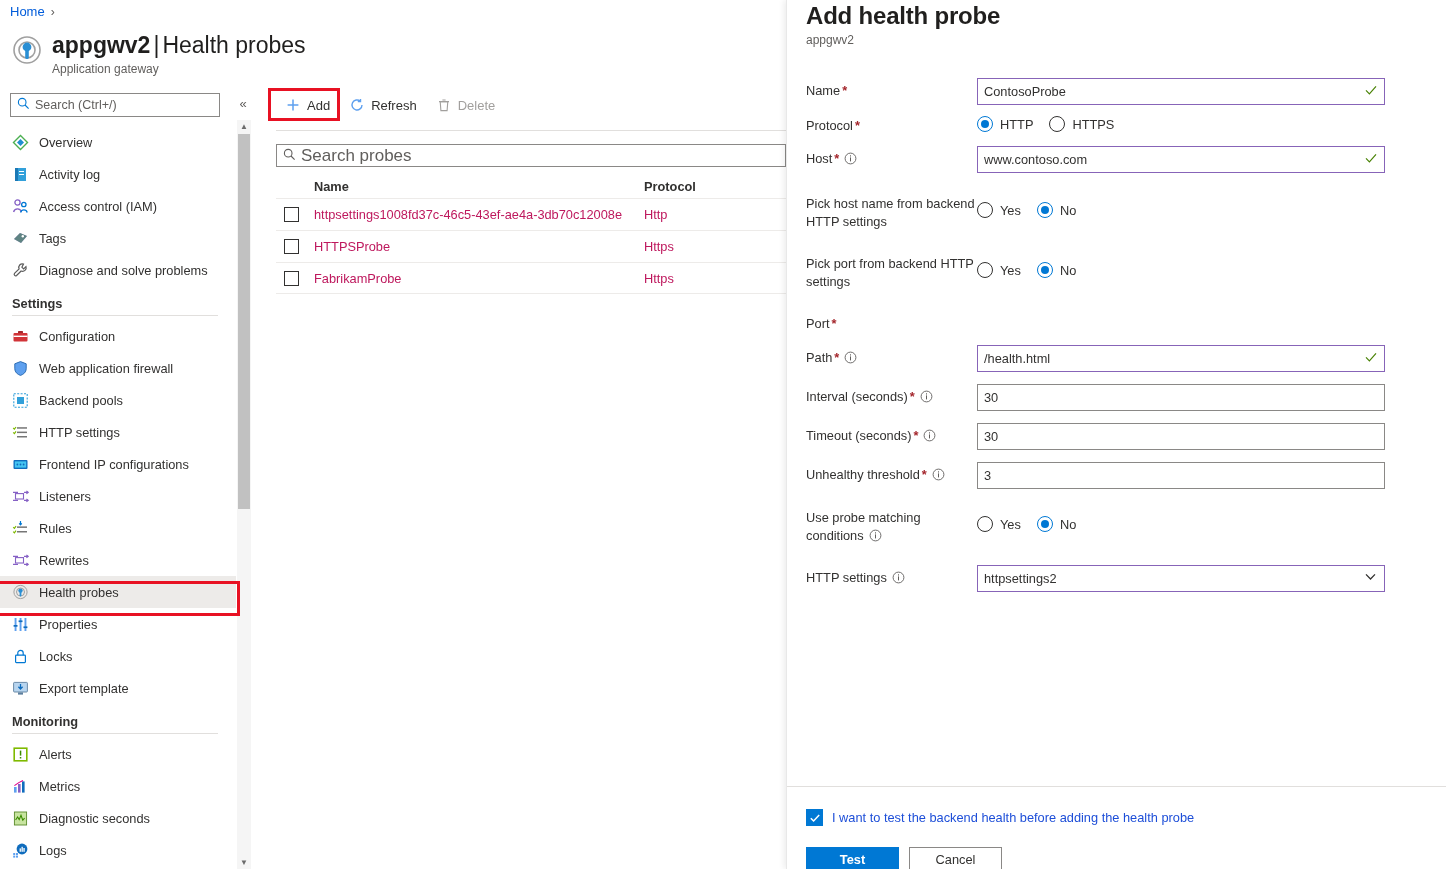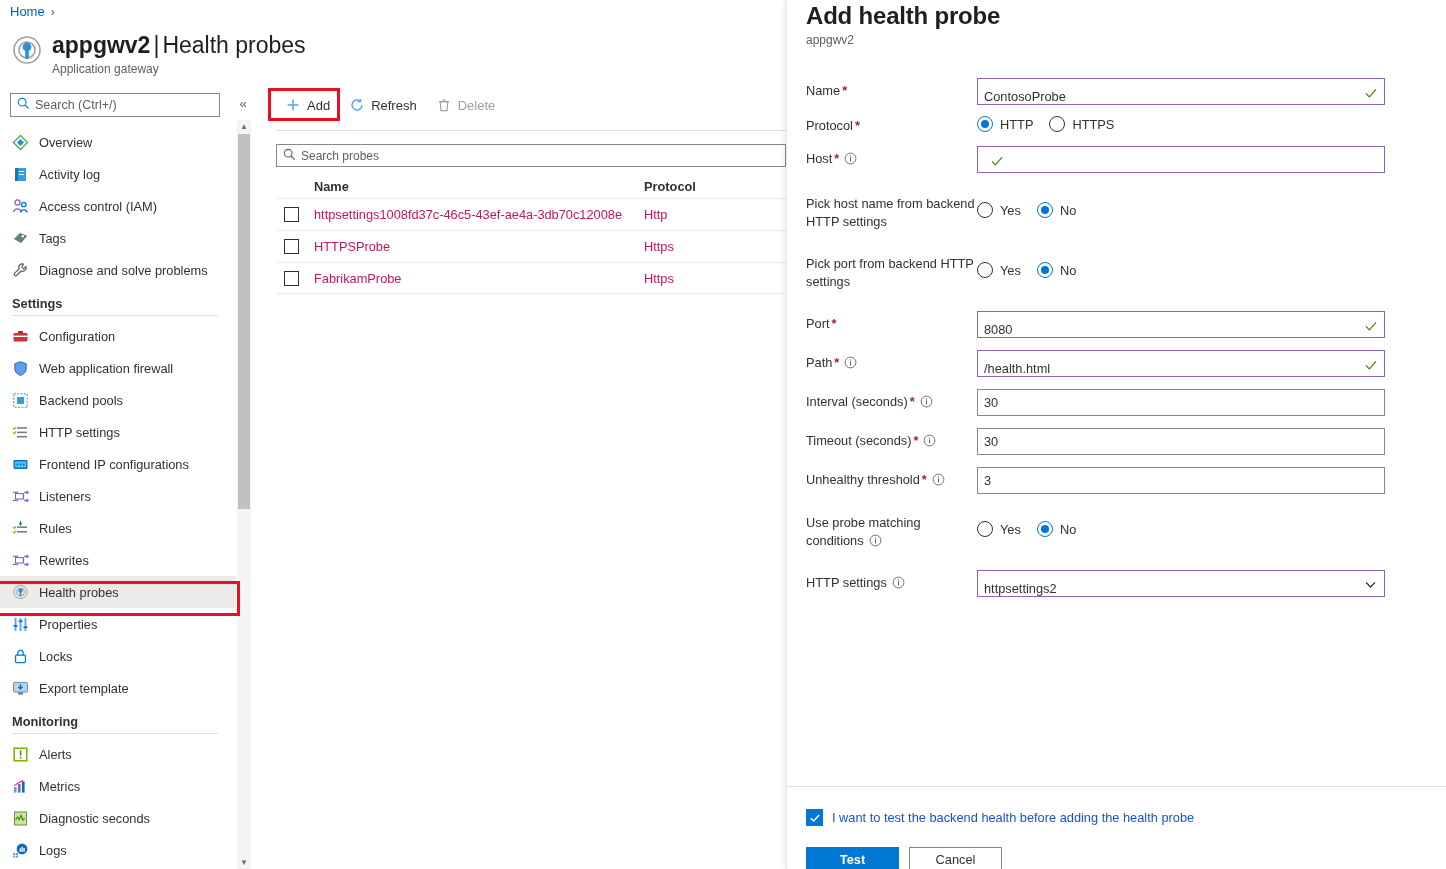--- a/index.html
+++ b/index.html
@@ -78,21 +78,21 @@
   .cmd.disabled { color:#a19f9d; cursor:default; }
   .cmd .ci { margin-right:7px; display:flex; align-items:center; }
   #cmd-sep { position:absolute; left:276px; top:130px; width:510px; height:1px; background:#e1dfdd; }
 
   
   #probe-search {
     position:absolute; left:276px; top:144px; width:510px; height:23px;
     border:1px solid #8a8886; background:#fff; display:flex; align-items:center; padding-left:6px;
   }
   #probe-search input {
-    border:none; outline:none; font-size:12px; font-family:"Liberation Sans", sans-serif;
+    border:none; outline:none; font-size:17px; font-family:"Liberation Sans", sans-serif;
     color:#4c1d95; width:440px; background:transparent; padding:0;
   }
   #probe-search input::placeholder { color:#605e5c; }
 
   
   #probe-table { position:absolute; left:276px; top:174px; width:510px; }
   #probe-table .thead { display:flex; height:24px; align-items:center; font-size:12.8px; font-weight:700; color:#323130; }
   #probe-table .row {
     display:flex; height:32px; align-items:center; font-size:12.8px; color:#be185d;
     border-top:1px solid #edebe9;
@@ -120,21 +120,21 @@
     font-size:12.8px; color:#323130; line-height:18px;
   }
   .req { color:#a4262c; font-weight:700; margin-left:2px; }
   .infoi { display:inline-block; vertical-align:-2px; margin-left:5px; }
   .fctl { flex:1 1 auto; padding-right:41px; }
 
   .txtbox {
     width:408px; height:27px; border:1px solid #8a8886; background:#fff;
     display:flex; align-items:center; padding:0 6px;
   }
-  .txtbox.valid { border-color:#8764b8;align-items:flex-end; }
+  .txtbox.valid { border-color:#8764b8; }
   .txtbox input {
     flex:1 1 auto; border:none; outline:none; background:transparent; padding:0;
     font-size:12.8px; color:#323130; font-family:"Liberation Sans", sans-serif;
   }
   .check-ok { flex:0 0 auto; margin-left:6px; }
   .chev { flex:0 0 auto; margin-left:6px; }
 
   .radios { display:flex; align-items:center; padding-top:3px; }
   .radio { display:flex; align-items:center; margin-right:16px; cursor:pointer; }
   .rdot {
@@ -576,20 +576,21 @@
       </div>
 
       <div class="frow" style="margin-bottom:18px;">
         <div class="flabel"><span>Host</span><span class="req">*</span><span class="infoi"><svg width="13" height="13" viewBox="0 0 13 13">
                 <circle cx="6.5" cy="6.5" r="5.4" fill="none" stroke="#605e5c" stroke-width="0.9"></circle>
                 <rect x="6" y="5.4" width="1" height="4" fill="#605e5c"></rect>
                 <rect x="6" y="3.3" width="1" height="1.2" fill="#605e5c"></rect>
               </svg></span></div>
         <div class="fctl">
           <div class="txtbox valid">
+            <input type="text" value="www.contoso.com" style="">
             <span class="check-ok">
               <svg width="14" height="14" viewBox="0 0 14 14">
                   <path d="M2 7.4 L5.4 10.8 L12 3.4" fill="none" stroke="#498205" stroke-width="1.2"></path>
                 </svg>
             </span>
           </div>
         </div>
       </div>
 
       <div class="frow" style="margin-bottom:20px;">
@@ -619,30 +620,20 @@
             <div class="radio">
               <span class="rdot on"></span>
               <span class="rlabel">No</span>
             </div>
           </div>
         </div>
       </div>
 
       <div class="frow" style="margin-bottom:12px;">
         <div class="flabel"><span>Port</span><span class="req">*</span></div>
-        <div class="fctl">
-          <div class="txtbox valid">
-            <input type="text" value="8080" style="">
-            <span class="check-ok">
-              <svg width="14" height="14" viewBox="0 0 14 14">
-                  <path d="M2 7.4 L5.4 10.8 L12 3.4" fill="none" stroke="#498205" stroke-width="1.2"></path>
-                </svg>
-            </span>
-          </div>
-        </div>
       </div>
 
       <div class="frow" style="margin-bottom:12px;">
         <div class="flabel"><span>Path</span><span class="req">*</span><span class="infoi"><svg width="13" height="13" viewBox="0 0 13 13">
                 <circle cx="6.5" cy="6.5" r="5.4" fill="none" stroke="#605e5c" stroke-width="0.9"></circle>
                 <rect x="6" y="5.4" width="1" height="4" fill="#605e5c"></rect>
                 <rect x="6" y="3.3" width="1" height="1.2" fill="#605e5c"></rect>
               </svg></span></div>
         <div class="fctl">
           <div class="txtbox valid">

